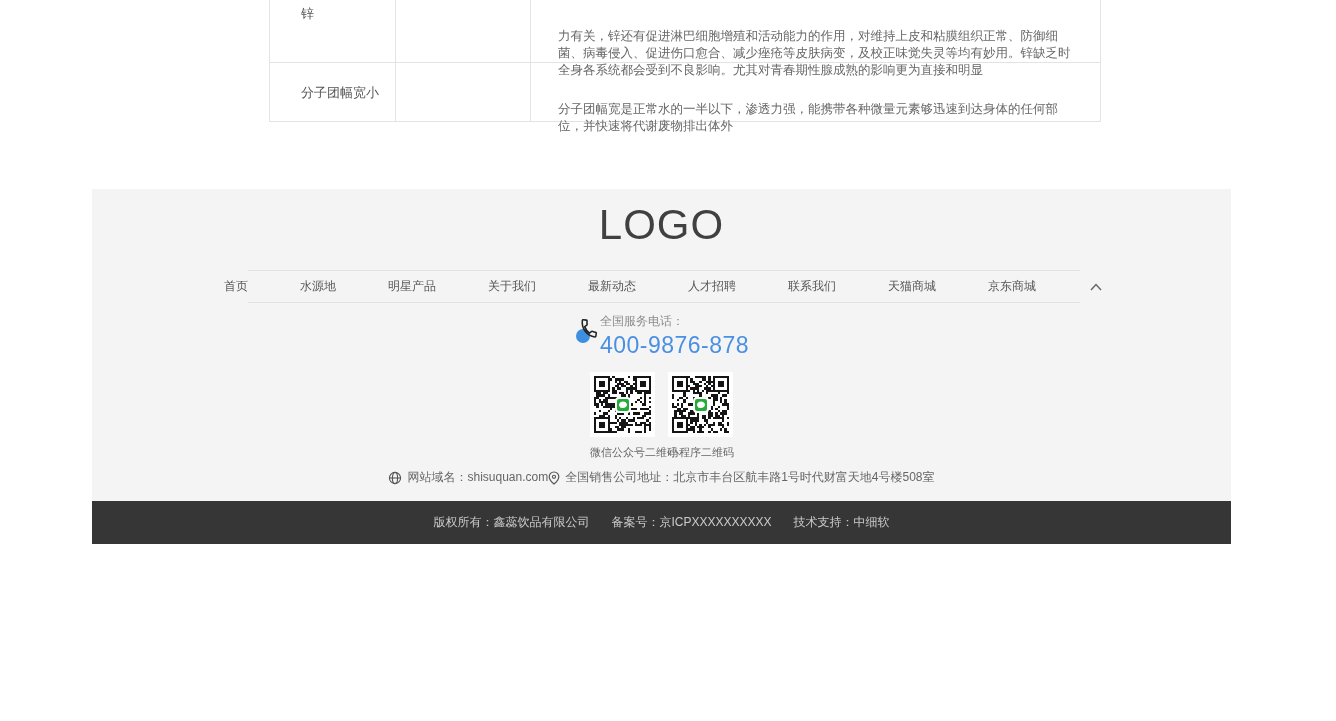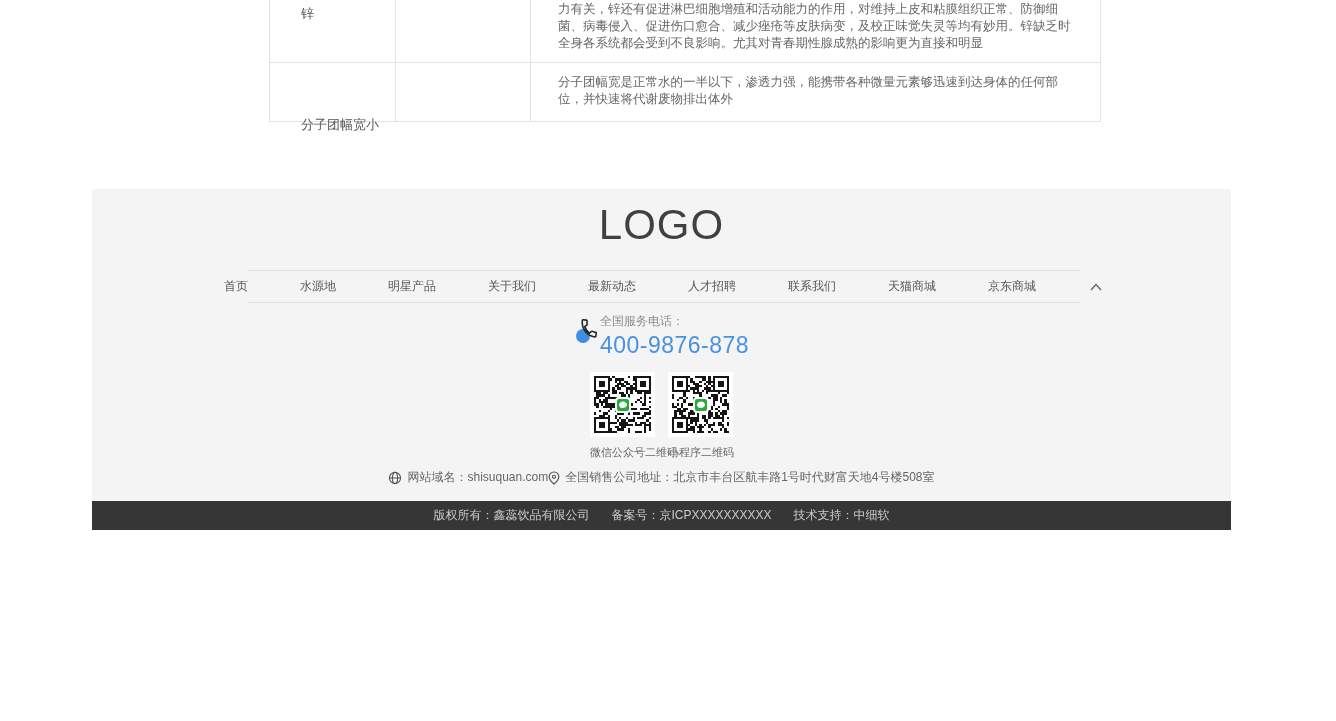--- a/index.html
+++ b/index.html
@@ -16,22 +16,22 @@
     position:absolute; left:269px; top:0; width:832px; height:122px;
     border-left:1px solid #e3e3e3; border-right:1px solid #e3e3e3; border-bottom:1px solid #e3e3e3;
     background:#fff;
   }
   .spec-table .vline { position:absolute; top:0; bottom:0; width:1px; background:#e3e3e3; }
   .spec-table .v1 { left:125px; }
   .spec-table .v2 { left:260px; }
   .spec-table .hline { position:absolute; left:0; right:0; top:62px; height:1px; background:#e3e3e3; }
   .cell-name { position:absolute; left:31px; font-size:13px; color:#555; }
   .row1-name { top:5px; }
-  .row2-name { top:84px;margin-top:32px; }
-  .cell-desc { position:absolute; left:288px; width:518px; font-size:12.5px; line-height:17px; color:#666; }
+  .row2-name { top:84px; }
+  .cell-desc { position:absolute; left:288px; width:518px; font-size:12.5px; line-height:17px; color:#666;margin-top:27px; }
   .row1-desc { top:1px; }
   .row2-desc { top:74px; }
 
   
   .site-footer {
     position:absolute; left:92px; top:189px; width:1139px; height:312px;
     background:#f4f4f4;
   }
   .footer-logo {
     position:absolute; top:12px; left:0; right:0;
@@ -68,21 +68,21 @@
   }
   .qr-label { margin-top:8px; font-size:11px; color:#666; white-space:nowrap; }
 
   .contacts {
     position:absolute; top:280px; left:0; right:0;
     display:flex; justify-content:center; align-items:center; 
   }
   .contact-item { display:flex; align-items:center; gap:5px; font-size:12px; color:#666; white-space:nowrap; }
 
   .copyright-bar {
-    position:absolute; left:92px; top:501px; width:1139px; height:29px;
+    position:absolute; left:92px; top:501px; width:1139px; height:43px;
     background:#363636;
     display:flex; justify-content:center; align-items:center; gap:22px;
   }
   .copyright-bar span { font-size:12px; color:#cbcbcb; white-space:nowrap; }
 </style>
 </head>
 <body>
 
 <section class="spec-table">
   <div class="vline v1"></div>

